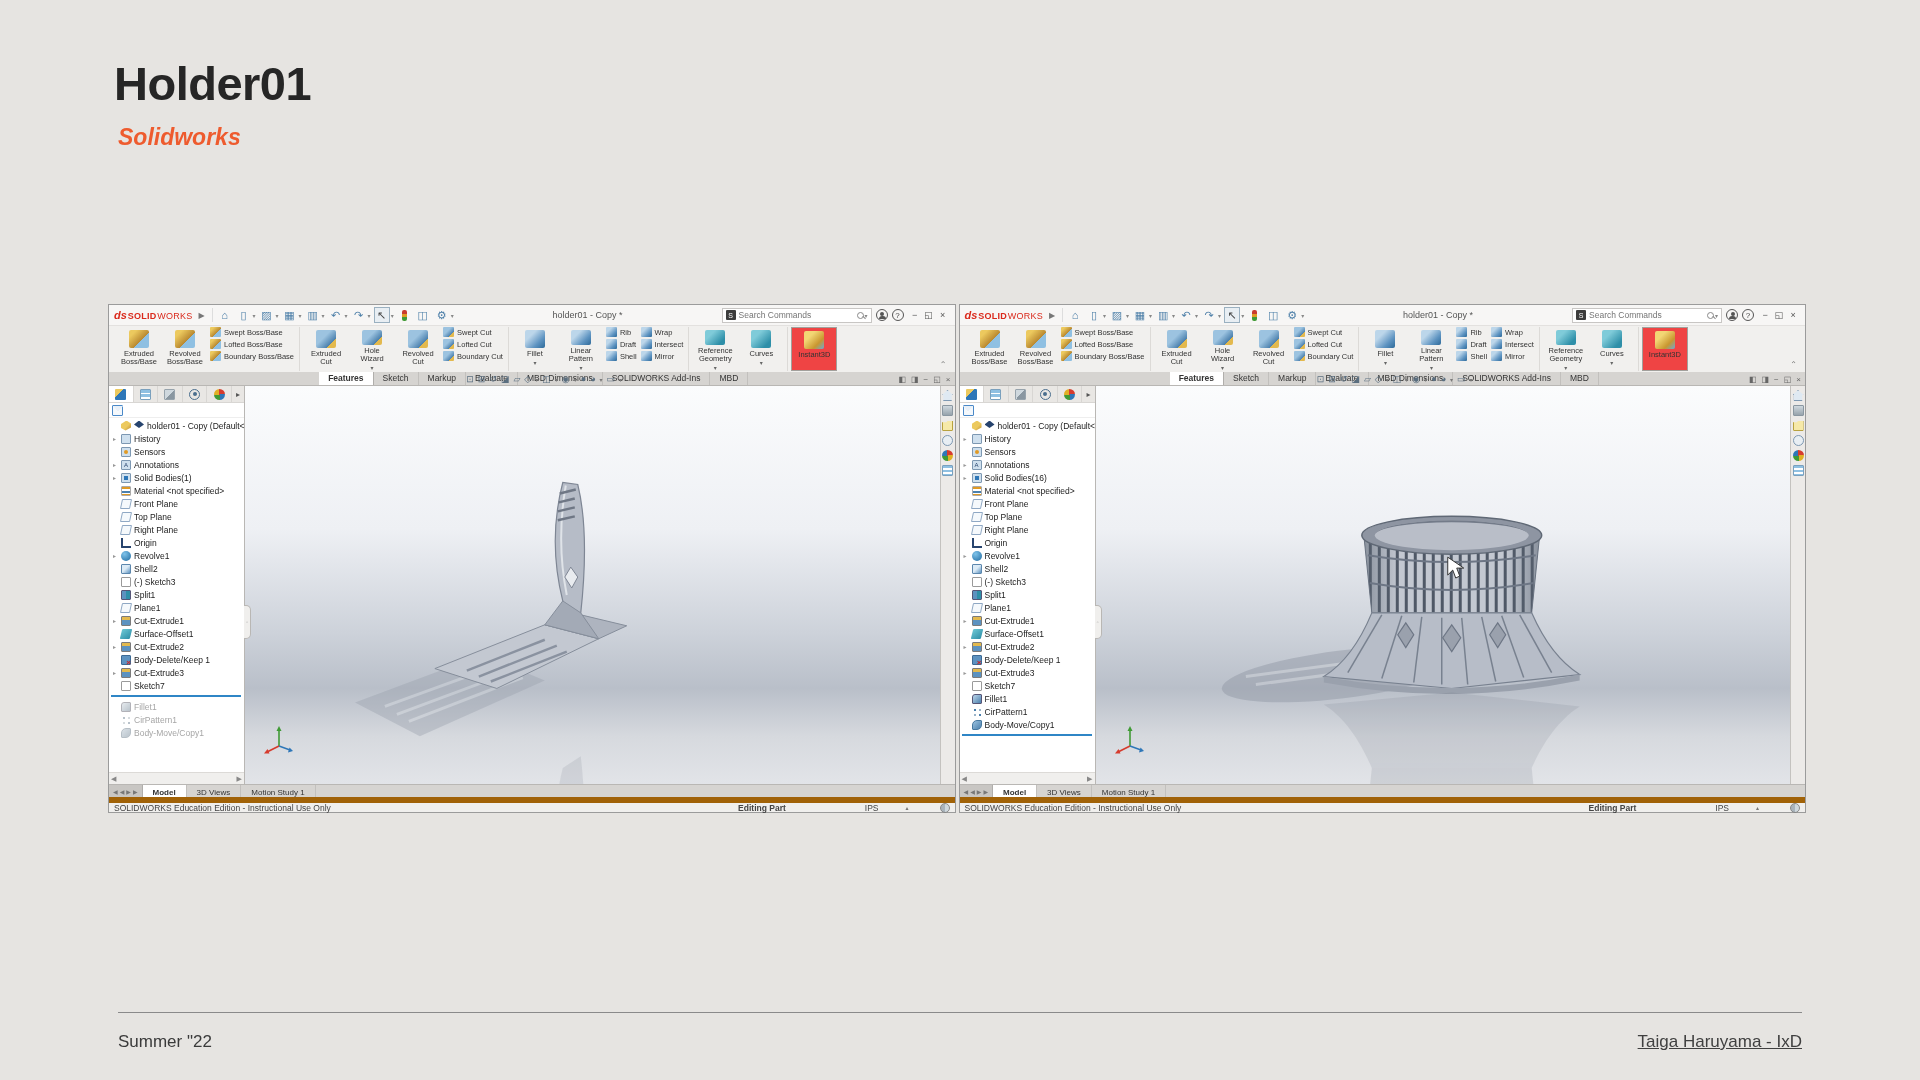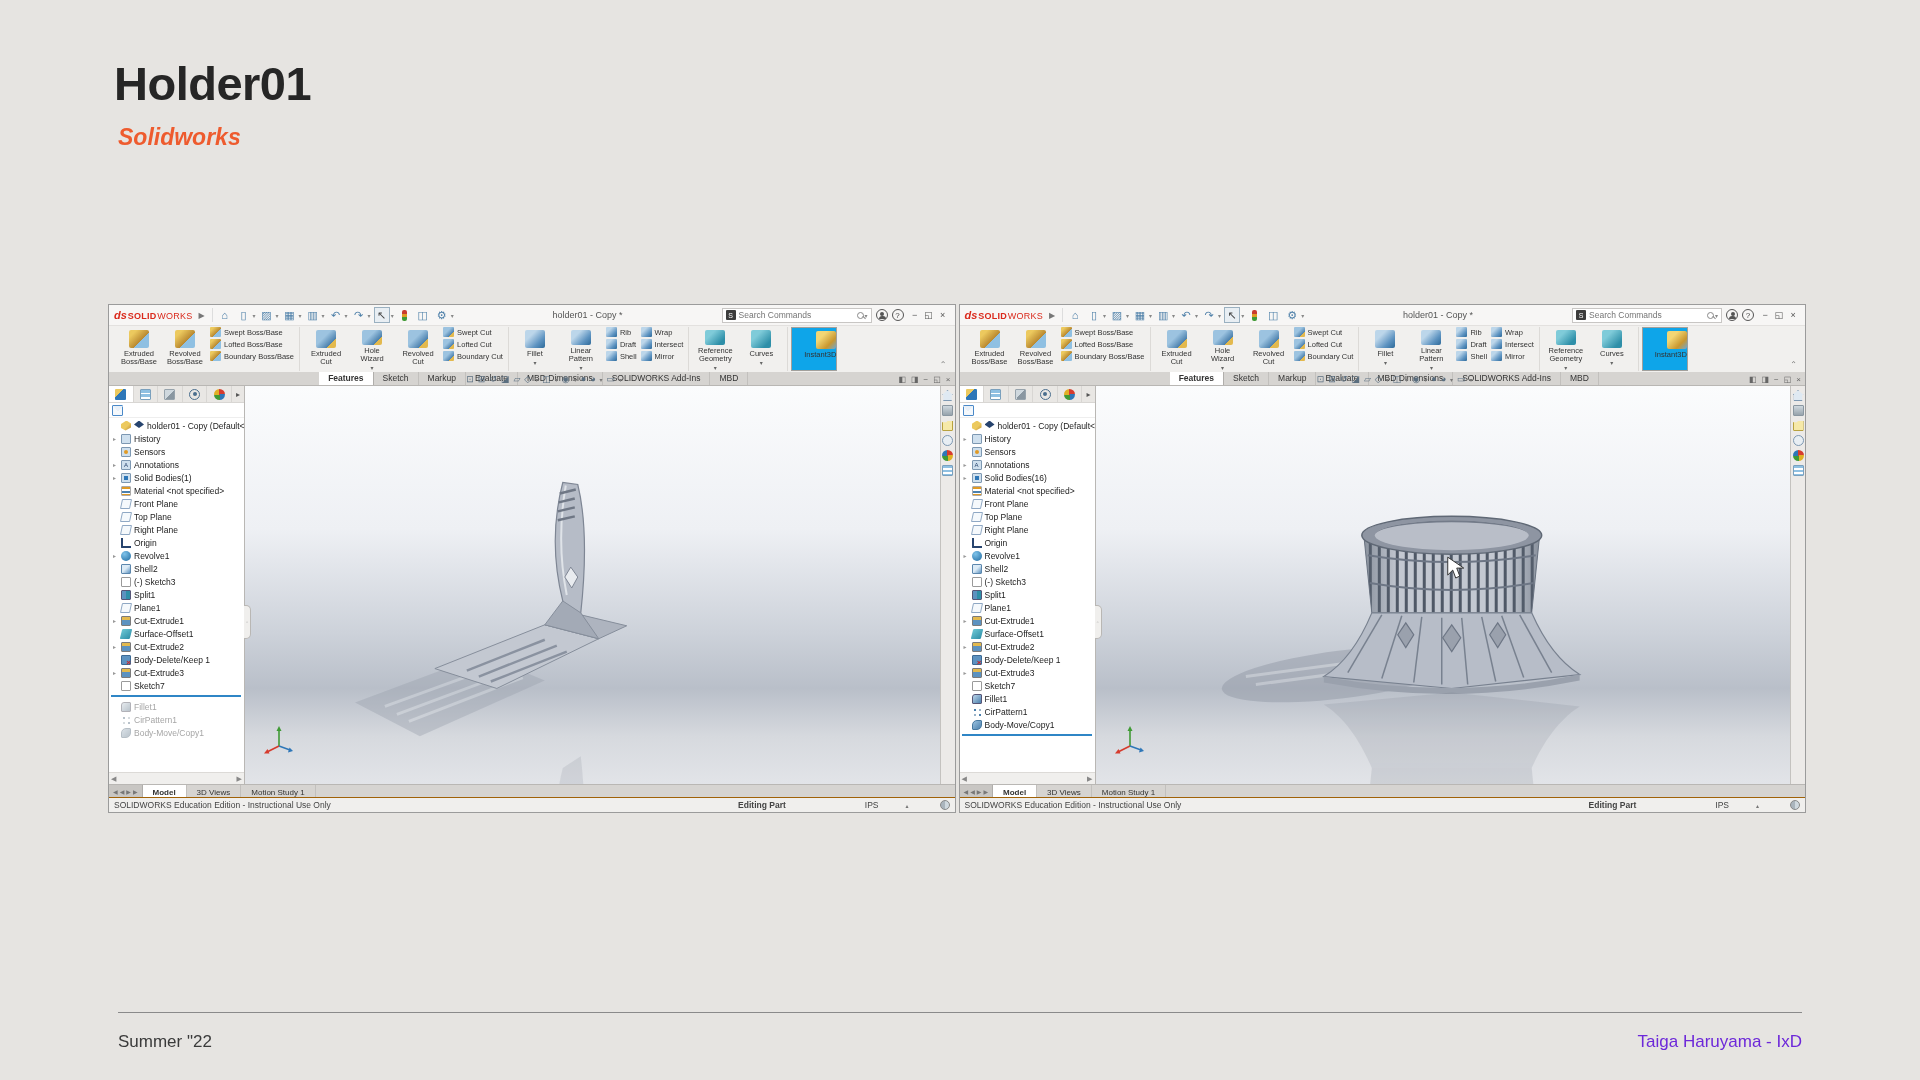--- a/index.html
+++ b/index.html
@@ -4,21 +4,21 @@
 <style>
   * { margin:0; padding:0; box-sizing:border-box; }
   html,body { width:1920px; height:1080px; overflow:hidden; }
   body { background:#e6e4e1; font-family:"Liberation Sans", sans-serif; position:relative; }
 
   
   .page-title { position:absolute; left:114px; top:56px; font-size:47px; font-weight:bold; color:#262626; letter-spacing:-.5px; }
   .page-subtitle { position:absolute; left:118px; top:124px; font-size:23px; font-style:italic; font-weight:bold; color:#ee5b2e; }
   .footer-line { position:absolute; left:118px; top:1012px; width:1684px; border-top:1px solid #8a8a8a; }
   .footer-left { position:absolute; left:118px; top:1032px; font-size:17px; color:#3a3a3a; }
-  .footer-right { position:absolute; right:118px; top:1032px; font-size:17px; color:#6d28d9; }
+  .footer-right { position:absolute; right:118px; top:1032px; font-size:17px; color:#404040;text-decoration:underline; }
 
   
   .windows { position:absolute; left:108px; top:304px; width:1698px; height:509px; display:flex; gap:3px; }
   .sw-window { flex:1 1 0; background:#fff; border:1px solid #9b9b9b; display:flex; flex-direction:column; font-size:9px; color:#333; }
 
   
   .tb { height:21px; background:#f7f6f5; display:flex; align-items:center; padding:0 5px; gap:4px; border-bottom:1px solid #e3e1df; flex:0 0 auto; }
   .tb-logo { display:flex; align-items:baseline; gap:1px; margin-right:2px; white-space:nowrap; }
   .tb-logo .ds { color:#da291c; font-weight:bold; font-style:italic; font-size:11px; }
   .tb-logo .solid { color:#da291c; font-weight:bold; font-size:9px; letter-spacing:.2px; }
@@ -39,21 +39,21 @@
   .tb-person::before { content:""; position:absolute; top:2px; left:3.5px; width:4px; height:4px; border-radius:50%; background:#555; }
   .tb-person::after { content:""; position:absolute; bottom:1px; left:2px; width:7px; height:3.5px; border-radius:4px 4px 0 0; background:#555; }
   .tb-help { width:12px; height:12px; border:1px solid #555; border-radius:50%; display:flex; align-items:center; justify-content:center; font-size:8px; color:#444; }
   .tb-win { font-size:9px; color:#555; width:14px; text-align:center; }
 
   
   .ribbon { height:46px; background:#f1f0ee; display:flex; align-items:stretch; padding:1px 2px 1px 4px; flex:0 0 auto; }
   .rgroup { display:flex; align-items:stretch; border-right:1px solid #dcdad7; padding:0 3px; }
   .rgroup:last-child { border-right:none; }
   .rbig { display:flex; flex-direction:column; align-items:center; justify-content:flex-start; width:46px; padding-top:3px; position:relative; cursor:default; }
-  .rbig.ractive { background:#0ea5e9; border:1px solid #a2a09c;align-items:flex-end; }
+  .rbig.ractive { background:#ef4444; border:1px solid #a2a09c; }
   .rlabel { font-size:7.5px; line-height:8px; color:#333; text-align:center; white-space:pre-line; margin-top:2px; }
   .rcaret { font-size:6px; color:#666; margin-top:1px; }
   .ricon { width:20px; height:18px; border-radius:2px; }
   .ricon-s { width:11px; height:10px; border-radius:1px; flex:0 0 auto; }
   .g0 { background:linear-gradient(135deg,#ecc95e 20%,#b8872f 60%,#8fc0e2 60%); }
   .g1 { background:linear-gradient(135deg,#9cc3e0 40%,#4b80ad 75%,#e3b94e 75%); }
   .g2 { background:linear-gradient(135deg,#bcd6ea 30%,#5c92c0 70%,#2e6a99 100%); }
   .g3 { background:linear-gradient(135deg,#7fcbd9 30%,#2e8fa8 80%); }
   .g4 { background:linear-gradient(135deg,#f2d674 30%,#c9972f 70%,#6da8d4 100%); }
   .rstack { display:flex; flex-direction:column; justify-content:flex-start; gap:2px; margin:0 2px; }
@@ -140,21 +140,21 @@
   .tp-search-ic { background:#e8eef3; border:1px solid #7d98b2; border-radius:50%; }
   .tp-forum { background:conic-gradient(#d63c2e 0 25%,#e0b025 25% 50%,#3f9a35 50% 75%,#2e77b8 75%); border-radius:50%; }
   .tp-custom { background:repeating-linear-gradient(180deg,#8fc0e2 0 2px,#fff 2px 4px); border:1px solid #7aa0bd; }
 
   
   .bottomtabs { height:13px; background:#d6d4d1; display:flex; align-items:stretch; border-top:1px solid #b9b7b4; flex:0 0 auto; }
   .bt-nav { display:flex; align-items:center; gap:2px; background:#c8c6c3; padding:0 4px; border-right:1px solid #b0aeab; }
   .bt-nav span { font-size:6px; color:#777; }
   .bt-tab { font-size:8px; color:#333; padding:2px 10px 0; border-right:1px solid #c2c0bd; display:flex; align-items:center; cursor:default; }
   .bt-tab.active { background:#fff; font-weight:bold; }
-  .statusbar { height:15px; background:#f0efed; border-top:1px solid #a16207; display:flex; align-items:center; padding:0 5px; gap:19px; font-size:8.5px; color:#444; flex:0 0 auto; }
+  .statusbar { height:15px; background:#f0efed; border-top:6px solid #a16207; display:flex; align-items:center; padding:0 5px; gap:19px; font-size:8.5px; color:#444; flex:0 0 auto; }
   .status-edition { white-space:nowrap; }
   .status-mode { margin-left:auto; margin-right:60px; font-weight:bold; white-space:nowrap;padding-left:34px; }
   .status-units { margin-right:8px; }
   .status-caret { font-size:6px; color:#777; margin-right:12px; }
   .status-tag { width:10px; height:10px; border-radius:50%; border:1px solid #888; background:conic-gradient(#cfd8de 0 50%,#aab4bc 50%); }
 </style>
 </head>
 <body>
 
 <div class="page-title">Holder01</div>

